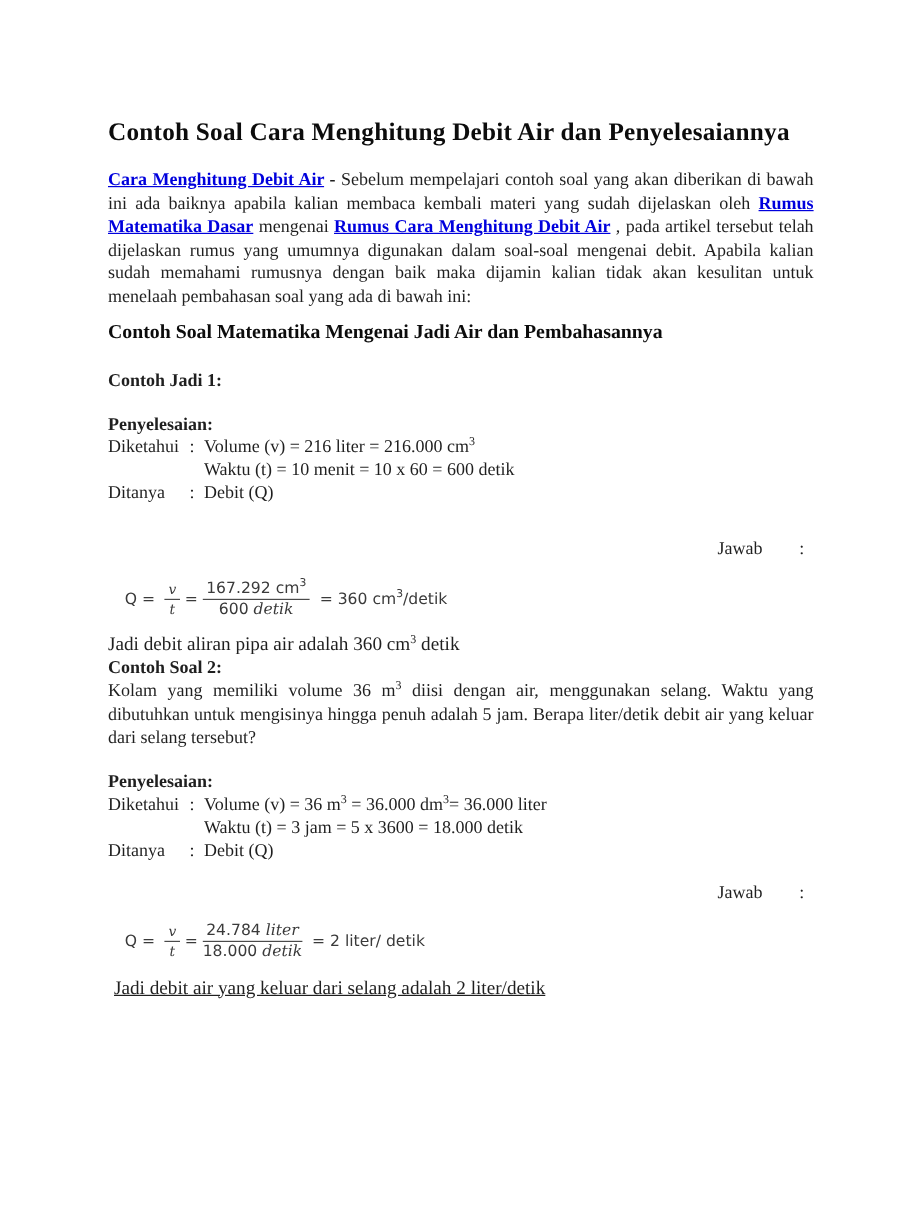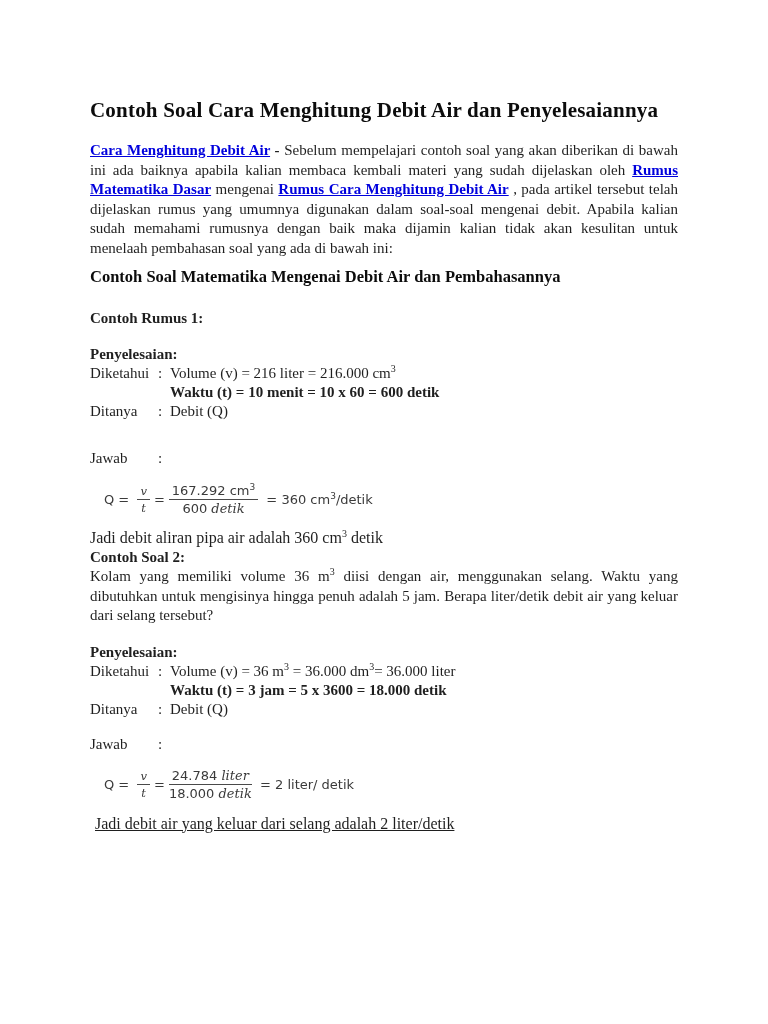--- a/index.html
+++ b/index.html
@@ -56,25 +56,25 @@
     text-align:justify;
   }
   sup { font-size:10px; line-height:0; }
   .penyelesaian {
     font-size:15px;
     font-weight:bold;
     line-height:19px;
     margin-top:17px;
   }
   
-  .kv { font-size:15px; line-height:19px; display:flex; }
+  .kv { font-size:15px; line-height:19px; display:flex;justify-content:flex-end; }
   .kv-label { display:inline-block; width:68px; flex:0 0 68px; }
   .kv-colon { display:inline-block; width:12px; flex:0 0 12px; }
   .kv-val { flex:1; }
-  .kv.cont { padding-left:80px;font-weight:bold; }
+  .kv.cont { padding-left:80px; }
   .jawab-row { margin-top:28px; }
   .jawab-row.tight { margin-top:16px; }
   
   .formula {
     display:flex;
     align-items:center;
     font-family:"DejaVu Sans", sans-serif;
     font-size:13px;
     color:#3a3a3a;
     padding-left:14px;
@@ -101,24 +101,24 @@
 <body>
 
 <div class="page">
 
   <h1 class="doc-title">Contoh Soal Cara Menghitung Debit Air dan Penyelesaiannya</h1>
 
   <p class="intro">
     <a class="doc-link">Cara Menghitung Debit Air</a><span class="bold f-piece"> - </span><span>Sebelum mempelajari contoh soal yang akan diberikan di bawah ini ada baiknya apabila kalian membaca kembali materi yang sudah dijelaskan oleh </span><a class="doc-link">Rumus Matematika Dasar</a><span> mengenai </span><a class="doc-link">Rumus Cara Menghitung Debit Air</a><span> , pada artikel tersebut telah dijelaskan rumus yang umumnya digunakan dalam soal-soal mengenai debit. Apabila kalian sudah memahami rumusnya dengan baik maka dijamin kalian tidak akan kesulitan untuk menelaah pembahasan soal yang ada di bawah ini:</span>
   </p>
 
-  <h2 class="section-heading">Contoh Soal Matematika Mengenai Debit Air dan Pembahasannya</h2>
+  <h2 class="section-heading">Contoh Soal Matematika Mengenai Jadi Air dan Pembahasannya</h2>
 
   <div>
-    <div class="soal-label">Contoh Rumus 1:</div>
+    <div class="soal-label">Contoh Jadi 1:</div>
 
     <div class="penyelesaian">Penyelesaian:</div>
 
     <div class="kv">
       <span class="kv-label">Diketahui</span>
         <span class="kv-colon">:</span>
         <span class="kv-val"><span>Volume (v) = 216 liter = 216.000 cm</span><sup>3</sup></span>
     </div>
     <div class="kv cont">
       <span class="kv-val">Waktu (t) = 10 menit = 10 x 60 = 600 detik</span>

